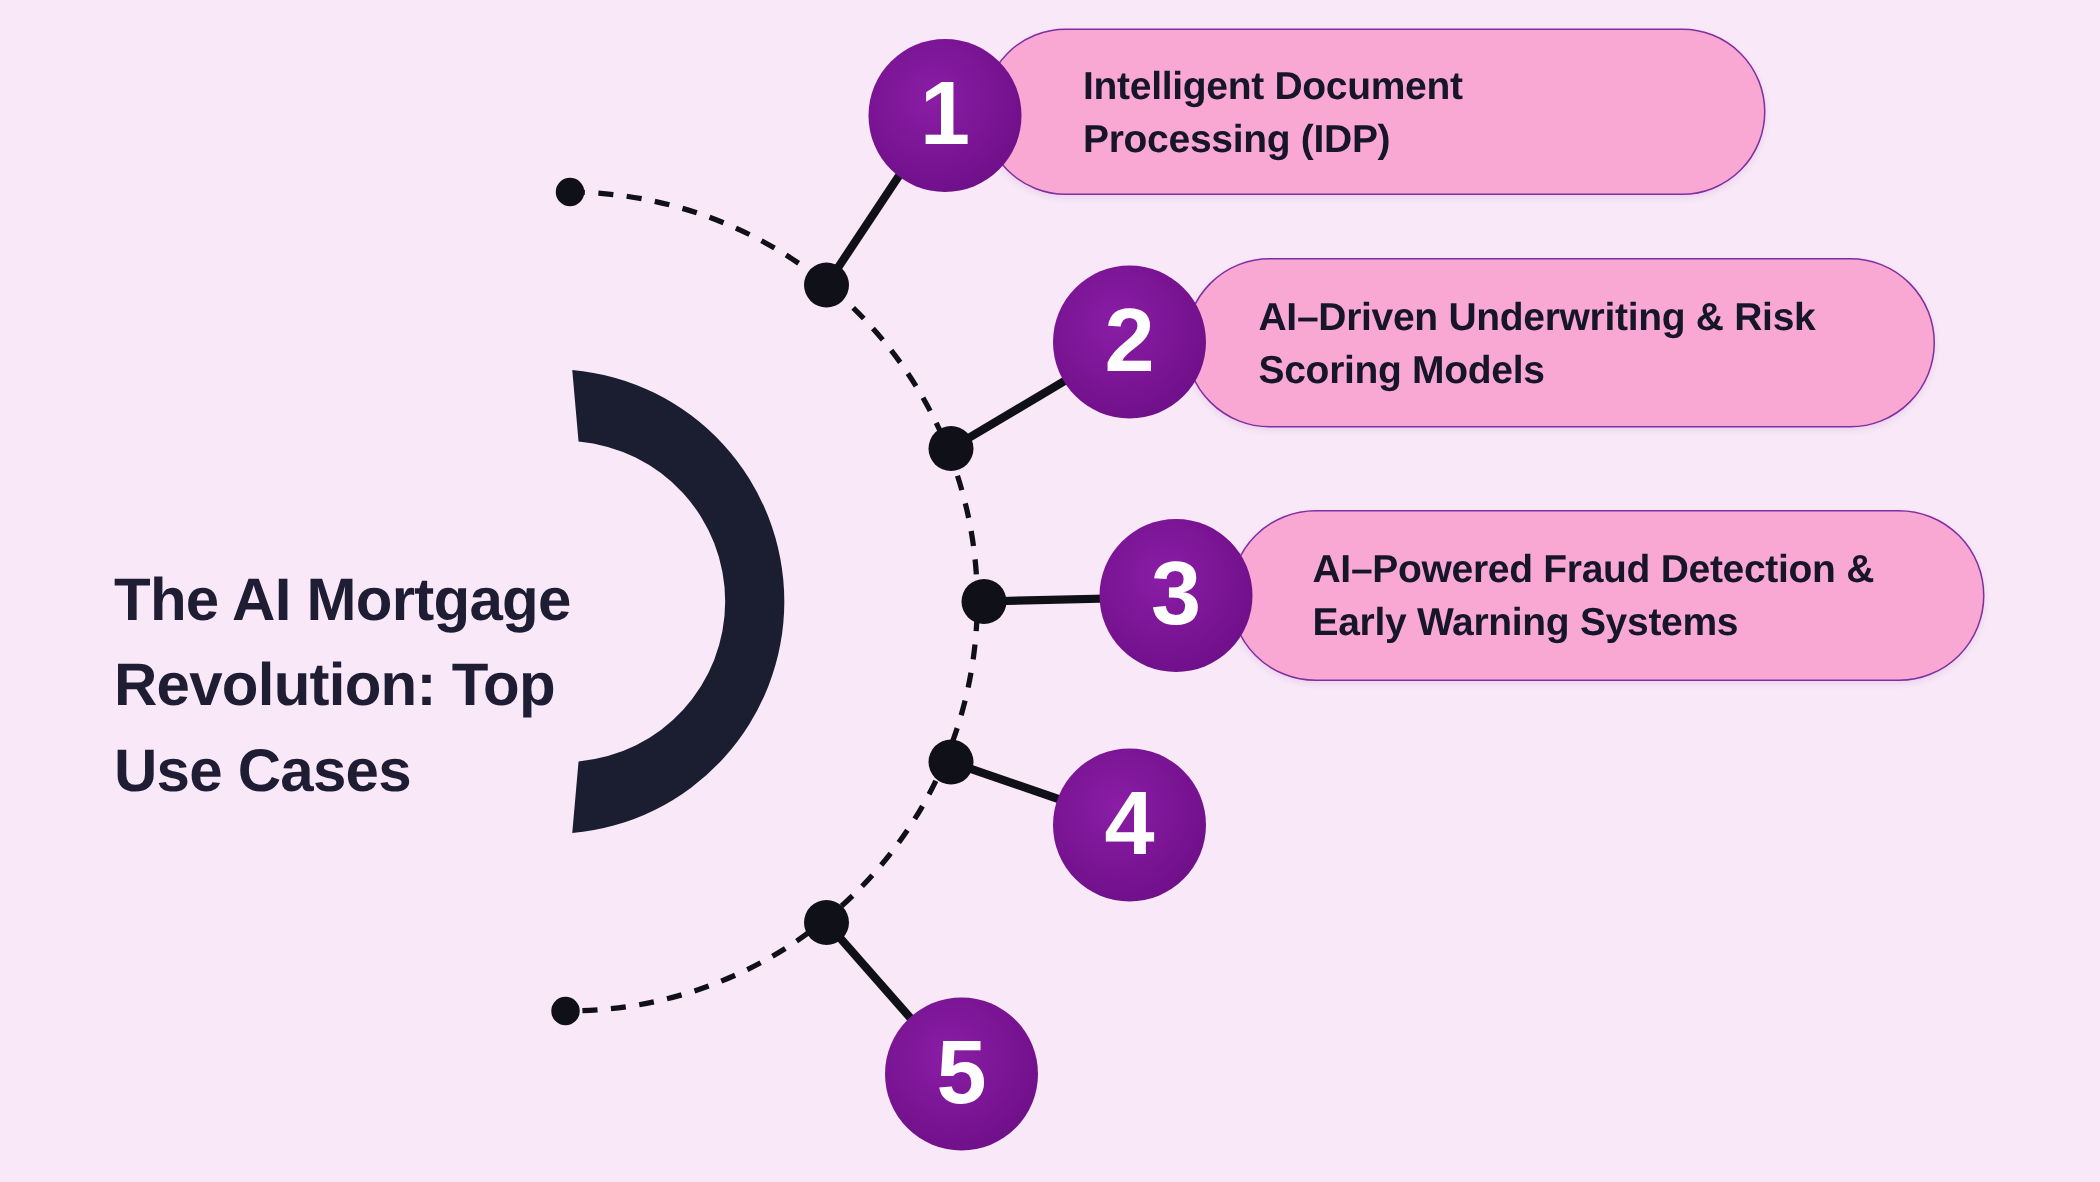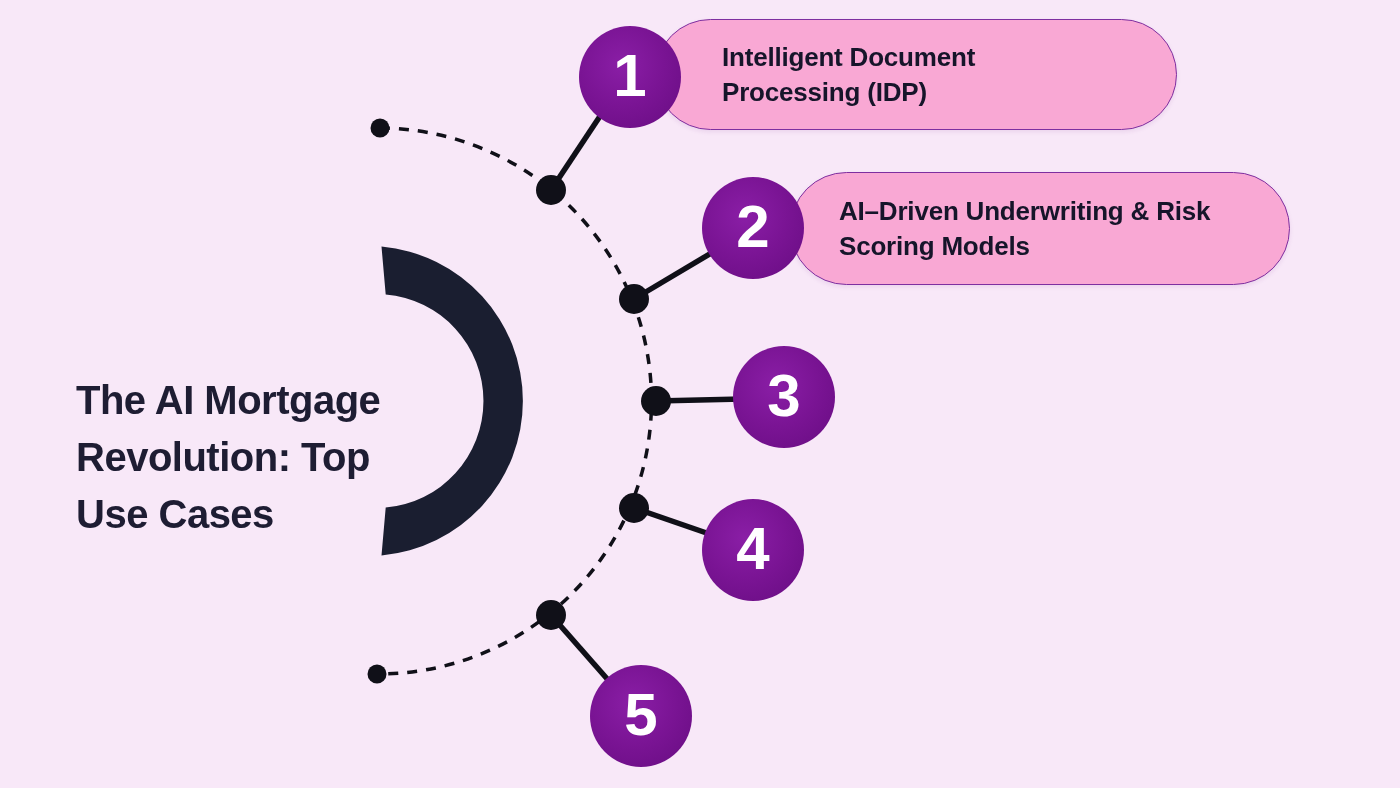--- a/index.html
+++ b/index.html
@@ -78,20 +78,24 @@
   </div>
 
   <div class="pill" style="left:790px;top:172px;width:500px;height:113px;padding-left:48px;">
     <span class="label">AI–Driven Underwriting &amp; Risk
 Scoring Models</span>
   </div>
   <div class="badge" style="left:702px;top:177px;">
     <span class="num">2</span>
   </div>
 
+  <div class="pill" style="left:820px;top:340px;width:503px;height:114px;padding-left:54px;">
+    <span class="label">AI–Powered Fraud Detection &amp;
+Early Warning Systems</span>
+  </div>
   <div class="badge" style="left:733px;top:346px;">
     <span class="num">3</span>
   </div>
 
   <div class="badge" style="left:702px;top:499px;">
     <span class="num">4</span>
   </div>
 
   <div class="badge" style="left:590px;top:665px;">
     <span class="num">5</span>

